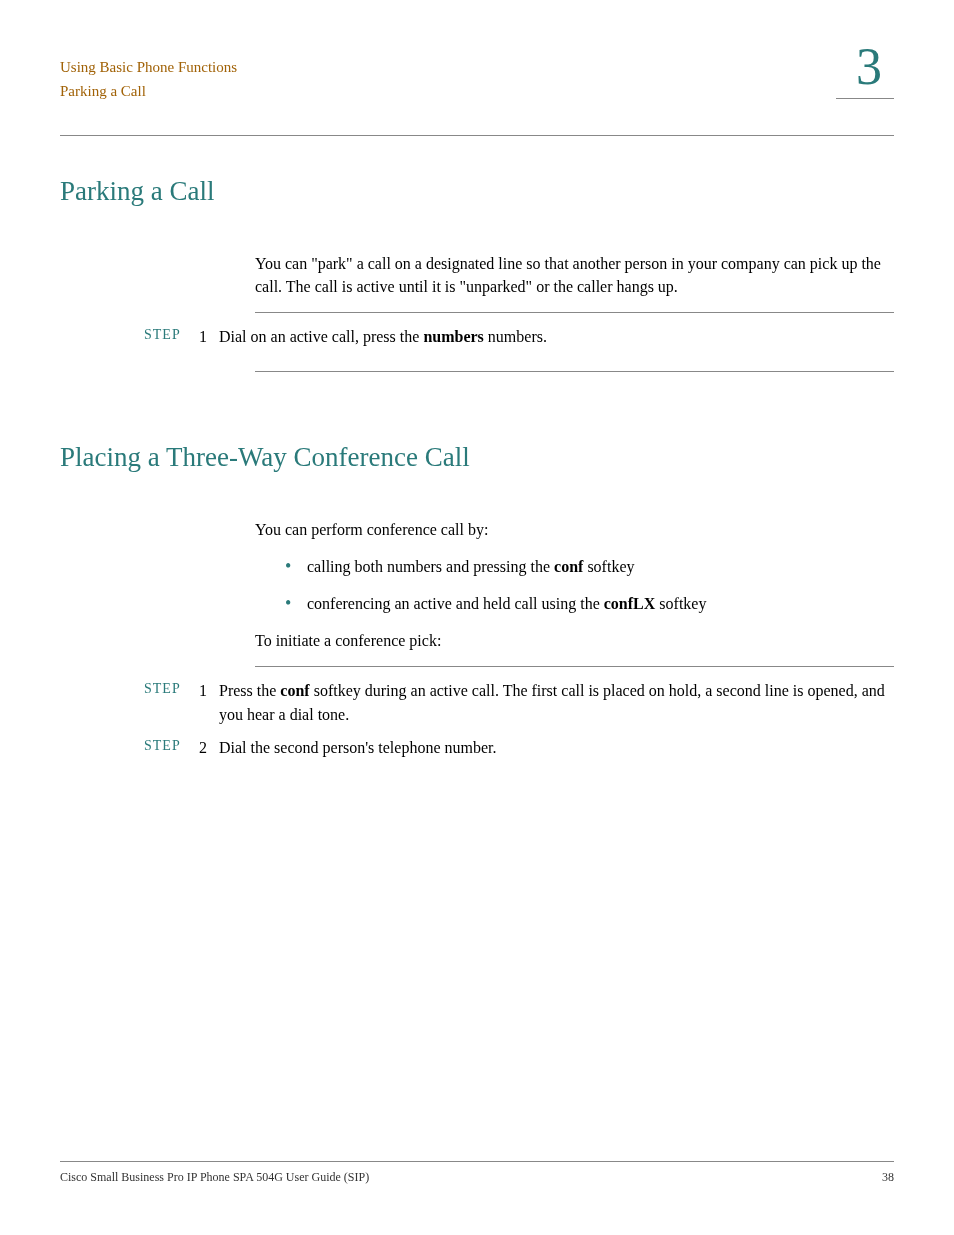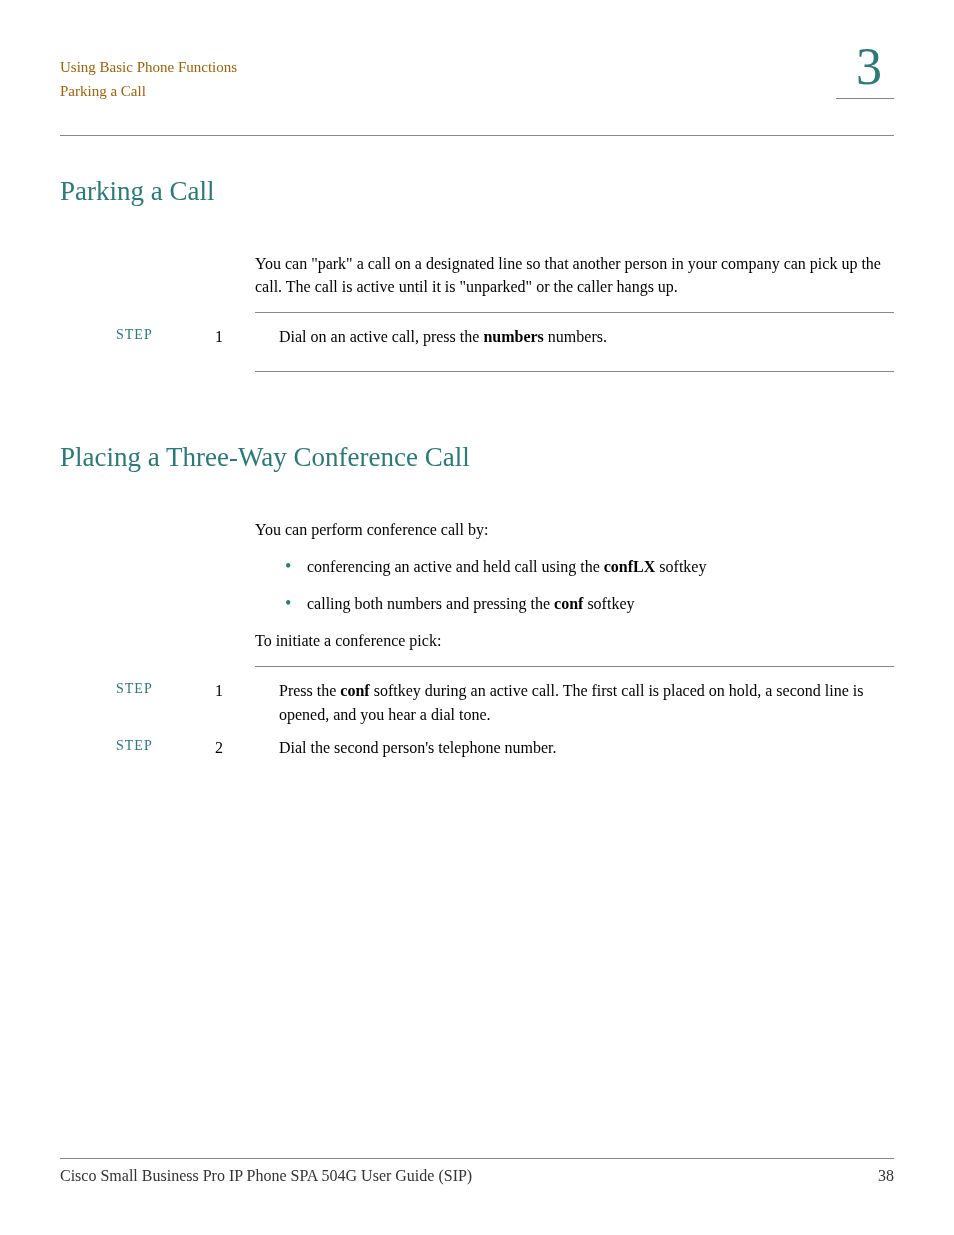--- a/index.html
+++ b/index.html
@@ -46,25 +46,24 @@
     .body-block {
       margin-left: 195px;
       font-size: 16px;
       line-height: 1.45;
     }
     .body-para {
       margin-bottom: 14px;
     }
     .step-row {
       display: flex;
-      margin-left: 56px;
+      margin-left: 84px;
       font-size: 16px;
       line-height: 1.45;
       margin-bottom: 10px;
-      gap: 44px;
     }
     .step-label {
       color: #2a7a7a;
       font-variant: small-caps;
       letter-spacing: 1px;
       width: 55px;
       flex-shrink: 0;
       font-size: 14px;
     }
     .step-num {
@@ -104,21 +103,21 @@
       bottom: 50px;
       left: 60px;
       right: 60px;
     }
     .footer-rule {
       border: none;
       border-top: 1px solid #888;
       margin-bottom: 8px;
     }
     .footer-text {
-      font-size: 16px;
+      font-size: 12px;
       color: #333;
       display: flex;
       justify-content: space-between;
       text-align: right;
     }
     b { font-weight: bold; }
   </style>
 </head>
 <body>
 
@@ -158,24 +157,24 @@
 <div style="height:70px;"></div>
 
 <h1 class="section-heading">Placing a Three-Way Conference Call</h1>
 
 <div style="height:45px;"></div>
 
 <div class="body-block">
   <p class="body-para">You can perform conference call by:</p>
   <ul class="bullet-list">
     <li>
-      <span>conferencing an active and held call using the </span><b>confLX</b><span> softkey</span>
+      <span>calling both numbers and pressing the </span><b>conf</b><span> softkey</span>
     </li>
     <li>
-      <span>calling both numbers and pressing the </span><b>conf</b><span> softkey</span>
+      <span>conferencing an active and held call using the </span><b>confLX</b><span> softkey</span>
     </li>
   </ul>
   <p class="body-para">To initiate a conference pick:</p>
 </div>
 
 <hr class="thin-rule">
 <div style="height:12px;"></div>
 
 <div class="step-row">
   <span class="step-label">STEP</span>

